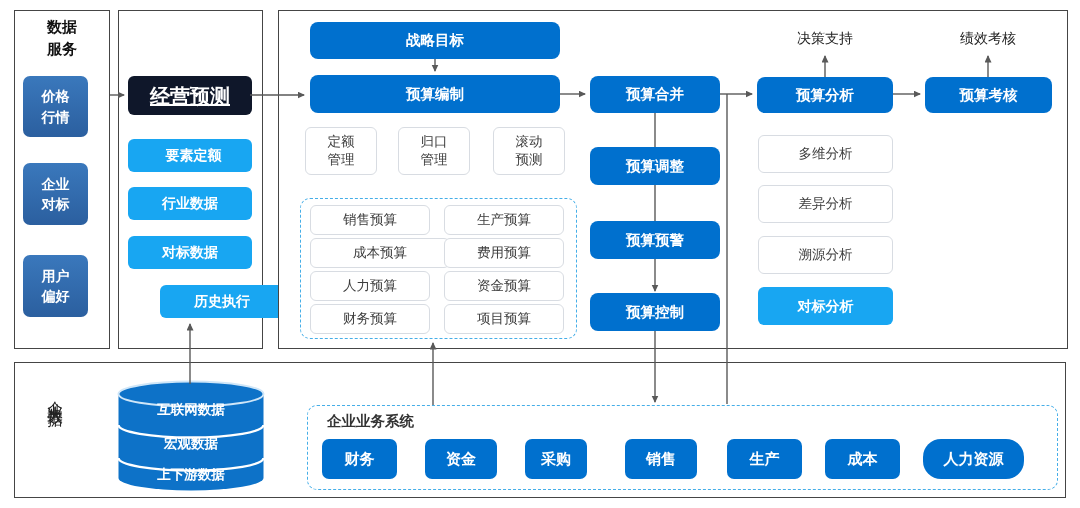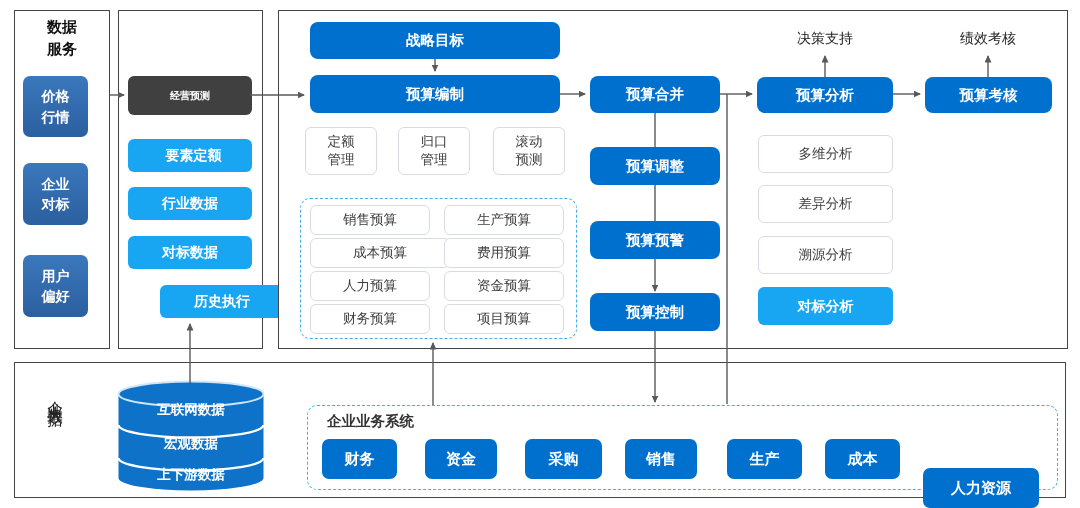--- a/index.html
+++ b/index.html
@@ -3,21 +3,21 @@
 <meta charset="utf-8">
 <style>
   html,body{margin:0;padding:0;background:#fff;font-family:"Liberation Sans",sans-serif;}
   #stage{position:relative;width:1080px;height:508px;background:#fff;overflow:hidden;}
   .panel{position:absolute;border:1.6px solid #454545;background:#fff;box-sizing:border-box;}
   .dashedbox{position:absolute;border:1.5px dashed #45AEE8;border-radius:10px;box-sizing:border-box;background:#fff;}
   .node{position:absolute;display:flex;align-items:center;justify-content:center;text-align:center;
         box-sizing:border-box;white-space:pre-line;line-height:1.3;}
   .blue{background:#0070CE;color:#fff;border-radius:8px;font-weight:700;font-size:14.5px;}
   .lblue{background:#18A6F2;color:#fff;border-radius:6px;font-weight:600;font-size:14px;}
-  .orange{background:#404040;color:#fff;border-radius:6px;font-weight:600;font-size:10px;}
+  .orange{background:#0f172a;color:#fff;border-radius:6px;font-weight:600;font-size:20px;text-decoration:underline;}
   .steel{background:linear-gradient(180deg,#3A78BC 0%,#2B5F9F 100%);color:#fff;border-radius:7px;
          font-weight:600;font-size:14px;line-height:1.45;}
   .whitebox{background:#fff;border:1px solid #D8DCE2;border-radius:6px;color:#3c3c3c;font-size:13.5px;}
   .lbl{position:absolute;font-size:14px;color:#1f1f1f;font-weight:500;text-align:center;}
   .svg-overlay{position:absolute;left:0;top:0;pointer-events:none;}
   .vtitle{position:absolute;writing-mode:vertical-rl;text-orientation:upright;font-size:15.5px;
           color:#222;letter-spacing:3px;font-weight:500;}
   .bizlabel{position:absolute;font-size:14.5px;font-weight:600;color:#333;}
   .title{position:absolute;font-size:15px;font-weight:700;color:#111;text-align:center;
          white-space:pre-line;line-height:1.45;}
@@ -88,25 +88,25 @@
     <path d="M1.5 78 A72.5 12.5 0 0 0 146.5 78" fill="none" stroke="#FFFFFF" stroke-width="2.4"></path>
     <text x="74" y="34" text-anchor="middle" fill="#FFFFFF" font-size="13.5" font-weight="600">互联网数据</text>
     <text x="74" y="68" text-anchor="middle" fill="#FFFFFF" font-size="13.5" font-weight="600">宏观数据</text>
     <text x="74" y="99" text-anchor="middle" fill="#FFFFFF" font-size="13.5" font-weight="600">上下游数据</text>
   </svg>
 
   <div class="dashedbox" style="left:307px;top:405px;width:751px;height:85px;"></div>
   <div class="bizlabel" style="left:327px;top:412px;">企业业务系统</div>
   <div class="node blue" style="left:322px;top:439px;width:75px;height:40px;border-radius:7px;font-size:15px;">财务</div>
   <div class="node blue" style="left:425px;top:439px;width:72px;height:40px;border-radius:7px;font-size:15px;">资金</div>
-  <div class="node blue" style="left:525px;top:439px;width:77px;height:40px;border-radius:7px;font-size:15px;">采购</div>
+  <div class="node blue" style="left:525px;top:439px;width:62px;height:40px;border-radius:7px;font-size:15px;">采购</div>
   <div class="node blue" style="left:625px;top:439px;width:72px;height:40px;border-radius:7px;font-size:15px;">销售</div>
   <div class="node blue" style="left:727px;top:439px;width:75px;height:40px;border-radius:7px;font-size:15px;">生产</div>
   <div class="node blue" style="left:825px;top:439px;width:75px;height:40px;border-radius:7px;font-size:15px;">成本</div>
-  <div class="node blue" style="left:923px;top:439px;width:116px;height:40px;border-radius:7px;font-size:15px;margin-top:29px;">人力资源</div>
+  <div class="node blue" style="left:923px;top:439px;width:101px;height:40px;border-radius:18px;font-size:15px;">人力资源</div>
 
   <svg class="svg-overlay" width="1080" height="508" viewBox="0 0 1080 508">
     <defs>
       <marker id="ah" markerWidth="9" markerHeight="8" refX="6.5" refY="3.5" orient="auto" markerUnits="userSpaceOnUse">
         <path d="M0,0 L7.5,3.5 L0,7 Z" fill="#595959"></path>
       </marker>
     </defs>
     <g stroke="#595959" stroke-width="1.4" fill="none">
       <line x1="110" y1="95" x2="124" y2="95" marker-end="url(#ah)"></line>
       <line x1="250" y1="95" x2="304" y2="95" marker-end="url(#ah)"></line>

